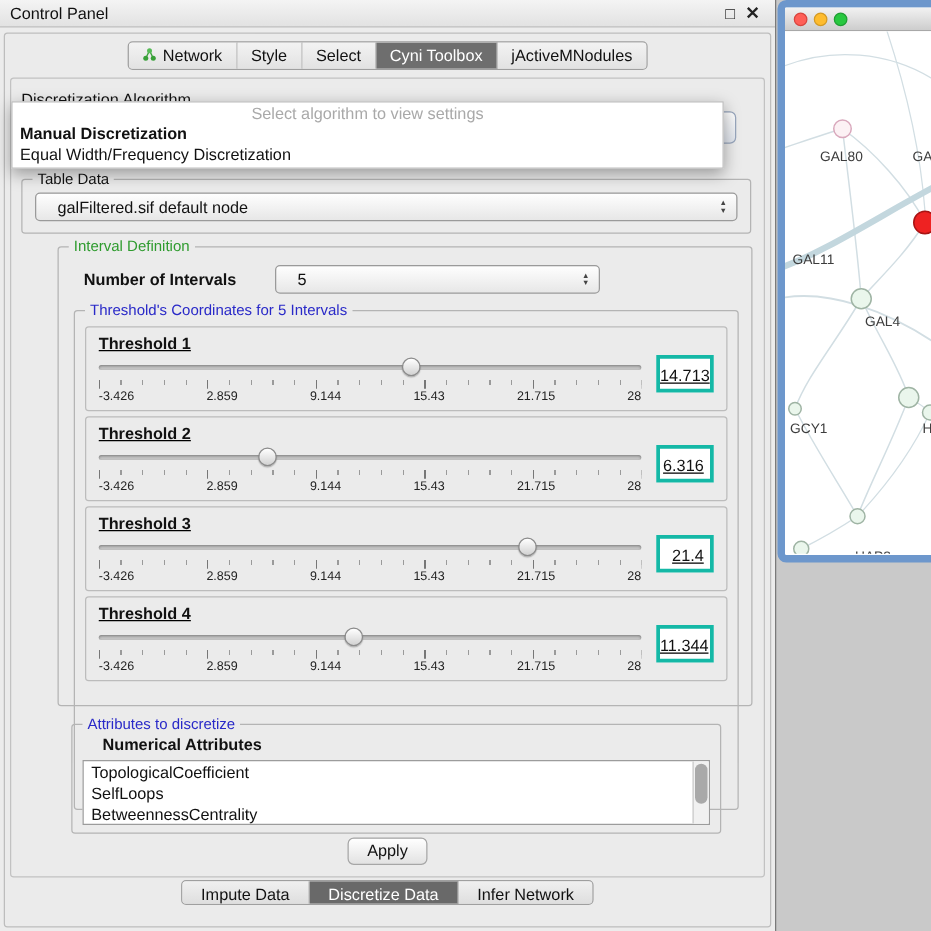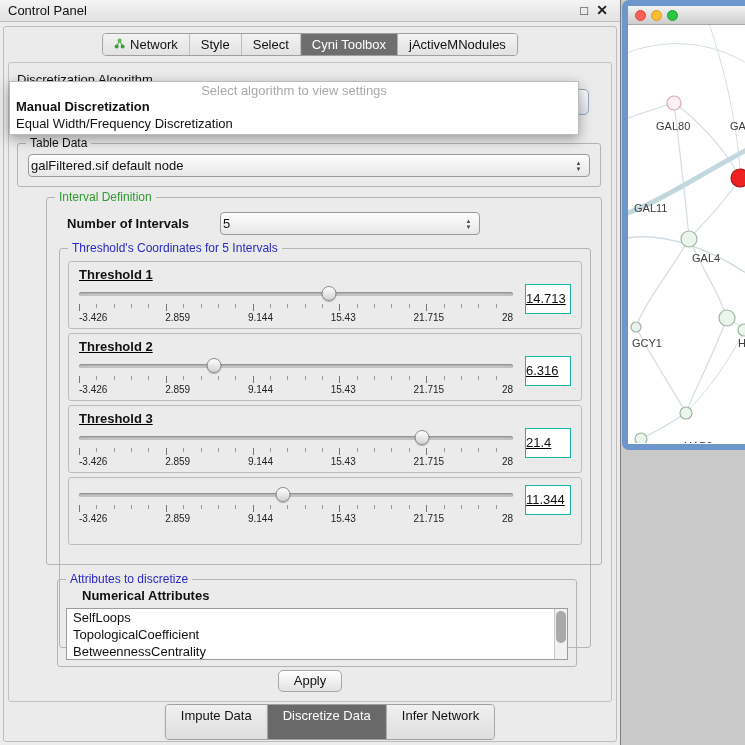--- a/index.html
+++ b/index.html
@@ -20,21 +20,21 @@
   .top-tab:last-child { border-right:none; }
   .top-tab.selected { background:#6e6e6e; color:#fff; }
 
   .cp-inner { position:absolute; left:8px; top:62px; width:604px; height:640px; border:1px solid #c2c2c2; border-radius:3px; background:#ebebeb; }
 
   .group { position:absolute; border:1px solid #b4b4b4; border-radius:3px; }
   .group > .legend { position:absolute; top:-8px; left:8px; background:#ebebeb; padding:0 4px; font-size:12px; color:#111; white-space:nowrap; }
   .legend.green { color:#2e9b2e; }
   .legend.blue  { color:#2929c8; }
 
-  .combo { position:relative; height:23px; border:1px solid #9a9a9a; border-radius:4px; background:linear-gradient(#fefefe,#e7e7e7); font-size:13px; line-height:21px; padding:0 26px 0 2px; color:#111; overflow:hidden; white-space:nowrap; }
+  .combo { position:relative; height:23px; border:1px solid #9a9a9a; border-radius:4px; background:linear-gradient(#fefefe,#e7e7e7); font-size:13px; line-height:21px; padding:0 26px 0 17px; color:#111; overflow:hidden; white-space:nowrap; }
   .combo .arrows { position:absolute; right:3px; top:1px; bottom:1px; width:15px; display:flex; flex-direction:column; align-items:center; justify-content:center; color:#444; font-size:6px; line-height:6px; }
 
   
   .discretization-label { position:absolute; left:16px; top:71px; font-size:13px; color:#111; z-index:1; white-space:nowrap; }
   .combo-fragment { position:absolute; left:560px; top:88px; width:28px; height:26px; border:1px solid #98a6bd; border-radius:5px; background:linear-gradient(#fdfdfd,#dfe4ec); z-index:2; }
 
   
   .algo-popup { position:absolute; left:8px; top:80px; width:570px; height:54px; background:#fff; border:1px solid #bcbcbc; box-shadow:0 4px 12px rgba(0,0,0,.35); z-index:20; }
   .popup-hint { margin-top:1px; text-align:center; font-size:13px; color:#a9a9a9; }
   .popup-opt { font-size:13px; color:#111; padding:1px 6px; white-space:nowrap; }
@@ -54,34 +54,34 @@
 
   .threshold-panel { position:relative; height:68px; margin:0 8px 4px 8px; border:1px solid #bcbcbc; border-radius:3px; background:#ebebeb; padding:5px 10px 0 10px;text-decoration:underline; }
   .th-label { font-size:13px; font-weight:bold; color:#111; }
   .th-row { display:flex; align-items:flex-start; margin-top:2px; }
   .slider { position:relative; flex:1; height:40px; margin-right:12px; }
   .slider-track { position:absolute; left:0; right:0; top:8px; height:4px; background:#c6c6c6; border-radius:2px; box-shadow:inset 0 1px 2px rgba(0,0,0,.35); }
   .slider-thumb { position:absolute; top:2px; width:15px; height:15px; border-radius:50%; background:linear-gradient(#ffffff,#d2d2d2); border:1px solid #8b8b8b; transform:translateX(-50%); box-shadow:0 1px 1px rgba(0,0,0,.25); }
   .ticks-minor { position:absolute; left:0; right:0; top:20px; height:4px; background:repeating-linear-gradient(to right,#9a9a9a 0 1px,transparent 1px 4%); }
   .ticks-major { position:absolute; left:0; right:0; top:20px; height:7px; background:repeating-linear-gradient(to right,#777 0 1px,transparent 1px 20%); }
   .tick-labels { position:absolute; left:0; right:0; top:28px; display:flex; justify-content:space-between; font-size:10px; color:#222;text-align:right; }
-  .th-value { width:46px; height:30px; border:1px solid #14b8a6; background:#fff; font-size:13px; line-height:28px; text-align:left; padding-right:5px; color:#111; }
+  .th-value { width:46px; height:30px; border:3px solid #14b8a6; background:#fff; font-size:13px; line-height:28px; text-align:right; padding-right:5px; color:#111; }
 
   
   .attr-group { left:48px; top:516px; width:520px; height:88px; }
   .attr-heading { position:absolute; left:12px; top:8px; font-size:13px; font-weight:bold; color:#111;padding-left:12px; }
   .listbox { position:absolute; left:8px; right:8px; top:28px; height:52px; background:#fff; border:1px solid #9c9c9c; overflow:hidden; }
   .listbox ul { list-style:none; }
   .listbox li { padding:0 6px; height:17px; line-height:17px; font-size:13px; color:#111; white-space:nowrap; }
   .list-scrollbar { position:absolute; right:0; top:0; bottom:0; width:13px; background:#f1f1f1; border-left:1px solid #c9c9c9; }
   .list-thumb { position:absolute; left:1px; right:1px; top:2px; height:32px; background:#a9a9a9; border-radius:6px; }
 
   .apply-btn { position:absolute; left:50%; top:670px; transform:translateX(-50%); width:64px; height:22px; border:1px solid #a6a6a6; border-radius:5px; background:linear-gradient(#ffffff,#e2e2e2); font-size:13px; text-align:center; line-height:20px; color:#111; z-index:3; }
 
-  .bottom-tabs { position:absolute; left:50%; top:704px; transform:translateX(-50%); display:flex; height:36px; border:1px solid #9f9f9f; border-radius:4px; overflow:hidden; z-index:4; white-space:nowrap;margin-left:20px; }
+  .bottom-tabs { position:absolute; left:50%; top:704px; transform:translateX(-50%); display:flex; height:20px; border:1px solid #9f9f9f; border-radius:4px; overflow:hidden; z-index:4; white-space:nowrap; }
   .bottom-tab { padding:0 15px; font-size:13px; line-height:21px; background:linear-gradient(#f0f0f0,#dedede); border-right:1px solid #aaa; color:#111; }
   .bottom-tab:last-child { border-right:none; }
   .bottom-tab.selected { background:#696969; color:#fff; }
 
   
   .right-dock { position:absolute; left:621px; top:0; width:124px; height:745px; background:#c9c9c9; }
   .network-window { position:absolute; left:1px; top:0; width:130px; height:450px; border:6px solid #6d97cc; border-radius:7px; background:#fff; overflow:hidden; }
   .nw-titlebar { height:19px; background:linear-gradient(#f2f2f2,#cdcdcd); border-bottom:1px solid #a8a8a8; display:flex; align-items:center; padding-left:7px; gap:5px; }
   .light { width:11px; height:11px; border-radius:50%; }
   .light.red    { background:#ff5f57; border:1px solid #d8453e; }
@@ -215,20 +215,21 @@
                       <span>15.43</span>
                       <span>21.715</span>
                       <span>28</span>
                     </div>
       </div>
       <div class="th-value">21.4</div>
     </div>
   </div>
 
   <div class="threshold-panel">
+    <div class="th-label">Threshold 4</div>
     <div class="th-row">
       <div class="slider">
         <div class="slider-track"></div>
         <div class="slider-thumb" style="left: 47%;"></div>
         <div class="ticks-minor"></div>
         <div class="ticks-major"></div>
         <div class="tick-labels">
                       <span>-3.426</span>
                       <span>2.859</span>
                       <span>9.144</span>
@@ -242,22 +243,22 @@
   </div>
 </div>
         </div>
       </div>
 
       <div class="group attr-group">
         <span class="legend blue">Attributes to discretize</span>
         <span class="attr-heading">Numerical Attributes</span>
         <div class="listbox">
           <ul>
+              <li>TopologicalCoefficient</li>
               <li>SelfLoops</li>
-              <li>TopologicalCoefficient</li>
               <li>BetweennessCentrality</li>
             </ul>
           <div class="list-scrollbar">
             <div class="list-thumb"></div>
           </div>
         </div>
       </div>
     </div>
 
     <div class="apply-btn">Apply</div>

